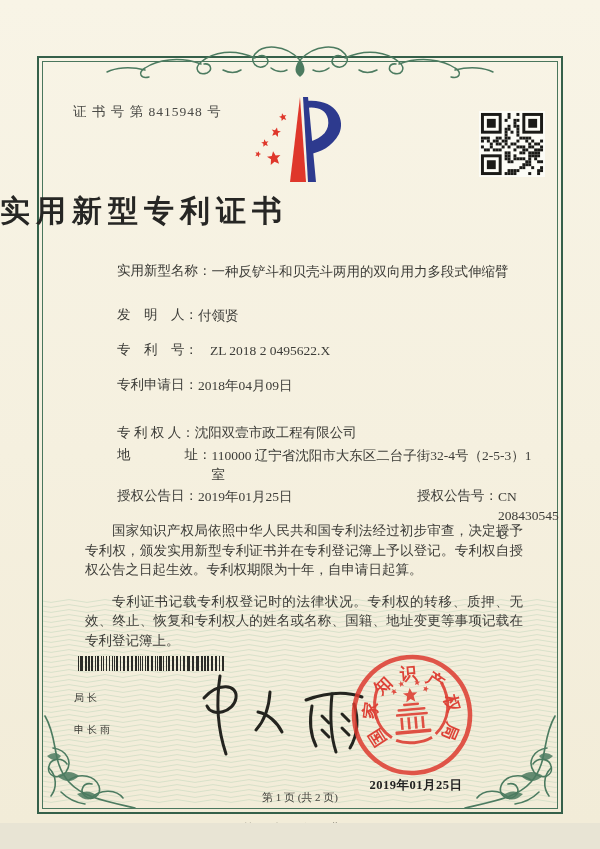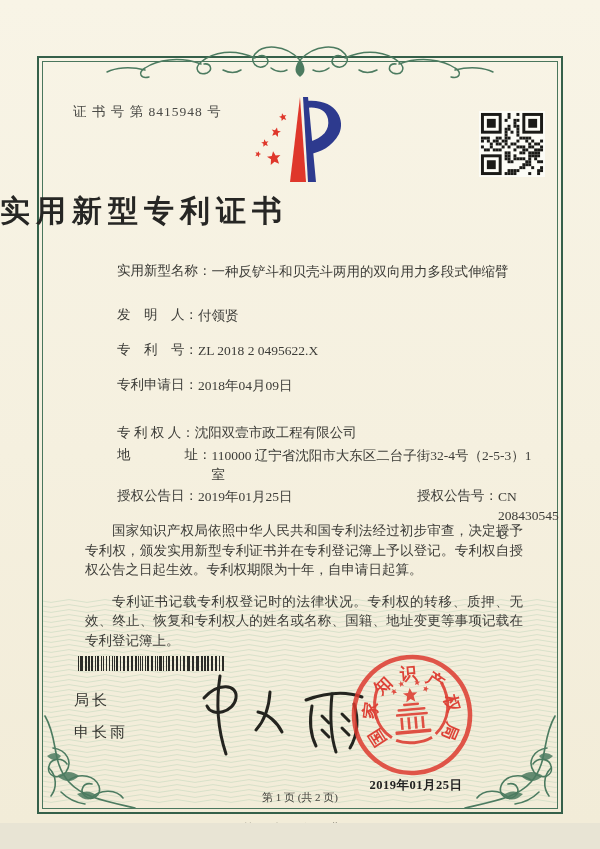--- a/index.html
+++ b/index.html
@@ -12,21 +12,21 @@
   .abs{position:absolute;}
   .cert-no{left:73px;top:103px;font-size:13.5px;color:#4a4a46;letter-spacing:1px;}
   .title{left:0;top:191px;width:100%;text-align:left;font-size:30px;font-weight:bold;
          color:#262624;letter-spacing:6px;}
   .fields{left:73px;top:258px;width:462px;font-size:13.5px;color:#3c3c38;}
   .frow{position:absolute;left:0;display:flex;align-items:flex-start;width:462px;}
   .flabel{white-space:pre;flex:none;margin-left:44px;}
   .fvalue{white-space:pre-wrap;max-width:370px;line-height:19px;}
   .paras{left:73px;top:509px;width:462px;font-size:13.5px;line-height:19.5px;color:#3c3c38;}
   .paras p{margin:12px;text-indent:2em;text-align:justify;}
-  .director{left:74px;font-size:15px;color:#33332f;letter-spacing:3px;}
+  .director{left:74px;font-size:10px;color:#33332f;letter-spacing:3px;}
   .seal-date{left:348px;top:777px;width:136px;text-align:center;font-size:12.5px;
              font-weight:600;color:#222;letter-spacing:0.5px;z-index:6;}
   .page-info{left:0;top:790px;width:100%;text-align:center;font-size:11px;color:#44443f;}
   .back-note{left:0;top:821px;width:100%;text-align:center;font-size:12.5px;color:#3c3c36;
              letter-spacing:2px;}
   .seal-svg{left:346px;top:649px;z-index:5;transform:rotate(-5deg);opacity:.93;}
   .sig-svg{left:182px;top:664px;z-index:4;}
   .qr{left:479px;top:111px;line-height:0;}
   .waves{left:42px;top:598px;z-index:0;}
   .orn{color:#4c7b60;}
@@ -250,21 +250,21 @@
 
   <div class="abs fields">
     <div class="frow" style="top:4px;">
       <span class="flabel">实用新型名称：</span>
       <span class="fvalue">一种反铲斗和贝壳斗两用的双向用力多段式伸缩臂</span>
     </div>
     <div class="frow" style="top:48px;">
       <span class="flabel">发　明　人：</span>
       <span class="fvalue">付领贤</span>
     </div>
-    <div class="frow" style="top:83px;">
+    <div class="frow" style="top:83px;gap:12px;">
       <span class="flabel">专　利　号：</span>
       <span class="fvalue">ZL 2018 2 0495622.X</span>
     </div>
     <div class="frow" style="top:118px;">
       <span class="flabel">专利申请日：</span>
       <span class="fvalue">2018年04月09日</span>
     </div>
     <div class="frow" style="top:165px;align-items:flex-end;">
       <span class="flabel">专 利 权 人：</span>
       <span class="fvalue">沈阳双壹市政工程有限公司</span>

